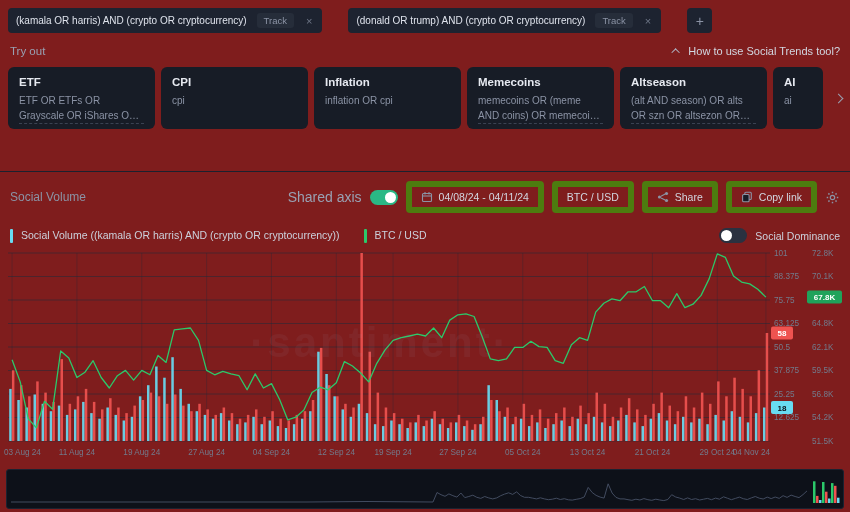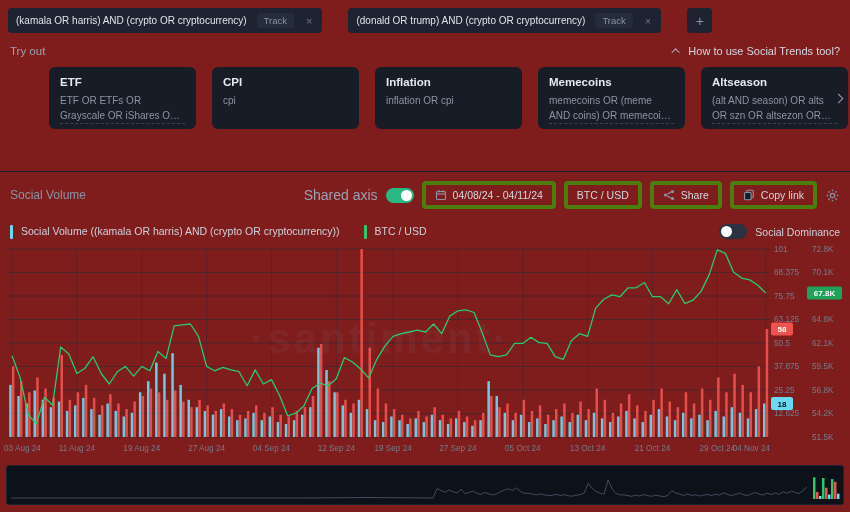--- a/index.html
+++ b/index.html
@@ -14,39 +14,39 @@
   .chip-x{color:#6e7687;font-size:11px;cursor:pointer;padding:0 2px;}
   .plus{width:25px;height:25px;background:#1d2330;border-radius:4px;color:#8b93a5;display:flex;
         align-items:center;justify-content:center;font-size:14px;cursor:pointer;}
   
   .tryout{display:flex;justify-content:space-between;align-items:center;padding:12px 10px 10px;}
   .tryout-label{font-size:11.5px;color:#99a1b3;}
   .help{display:flex;align-items:center;gap:8px;font-size:11px;color:#d2d7e1;cursor:pointer;}
   .chev-up{width:6px;height:6px;border-left:1.5px solid #aeb6c6;border-top:1.5px solid #aeb6c6;
            transform:rotate(45deg) translateY(2px);display:inline-block;}
   
-  .cards{display:flex;gap:16px;padding:0 8px;position:relative;align-items:stretch;margin-left:41px;}
+  .cards{display:flex;gap:6px;padding:0 8px;position:relative;align-items:stretch;}
   .card{background:#171c26;border-radius:6px;padding:9px 11px;width:147px;flex:0 0 auto;
         height:62px;overflow:hidden;cursor:pointer;}
   .card.ai{width:50px;}
   .card-t{font-size:11.5px;font-weight:700;color:#e6e9f0;margin-bottom:5px;}
   .card-q{font-size:10px;color:#8b93a5;line-height:1.5;display:-webkit-box;-webkit-line-clamp:2;
           -webkit-box-orient:vertical;overflow:hidden;}
   .card-q.dashed{border-bottom:1px dashed #3a4252;}
   .scroll-btn{position:absolute;right:3px;top:50%;transform:translateY(-50%);width:18px;height:18px;
               display:flex;align-items:center;justify-content:center;cursor:pointer;}
   .chev-right{width:7px;height:7px;border-top:1.5px solid #9aa1b1;border-right:1.5px solid #9aa1b1;
               transform:rotate(45deg);display:inline-block;}
   .divider{height:1px;background:#1b212e;margin-top:42px;}
   
   .toolbar{display:flex;align-items:center;justify-content:space-between;padding:9px 10px 7px;}
   .tb-title{font-size:12px;color:#8b93a5;}
   .tb-right{display:flex;align-items:center;gap:8px;}
   .tb-label{font-size:14px;color:#99a1b3;}
-  .pill{display:inline-flex;align-items:center;gap:6px;border:4px solid #4d7c0f;border-radius:4px;
+  .pill{display:inline-flex;align-items:center;gap:6px;border:6px solid #4d7c0f;border-radius:4px;
         padding:4px 9px;font-size:10.5px;color:#d2d7e1;cursor:pointer;background:transparent;white-space:nowrap;}
   .toggle{width:28px;height:15px;border-radius:8px;background:#2a3140;position:relative;cursor:pointer;flex:0 0 auto;}
   .toggle .knob{width:11px;height:11px;border-radius:50%;background:#fff;position:absolute;top:2px;left:2px;}
   .toggle.on{background:#2ab885;}
   .toggle.on .knob{left:15px;}
   .gear{cursor:pointer;display:flex;align-items:center;}
   
   .legend{display:flex;align-items:center;padding:8px 10px 0;gap:24px;}
   .legend-item{display:flex;gap:8px;font-size:10.5px;color:#ccd1dc;cursor:pointer;}
   .lchip{width:3px;height:14px;border-radius:1px;display:inline-block;background:#888;}

